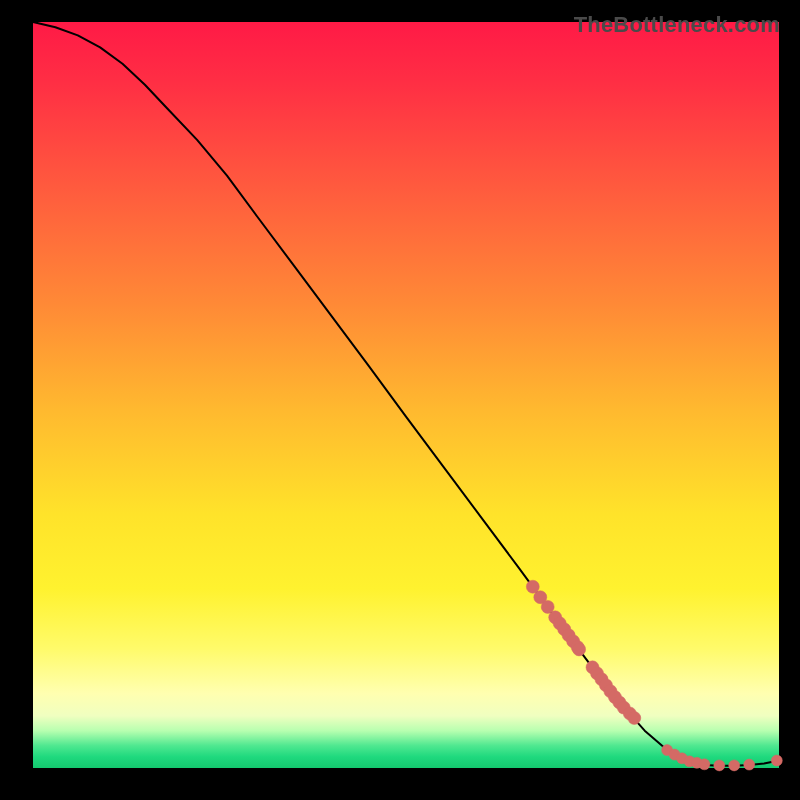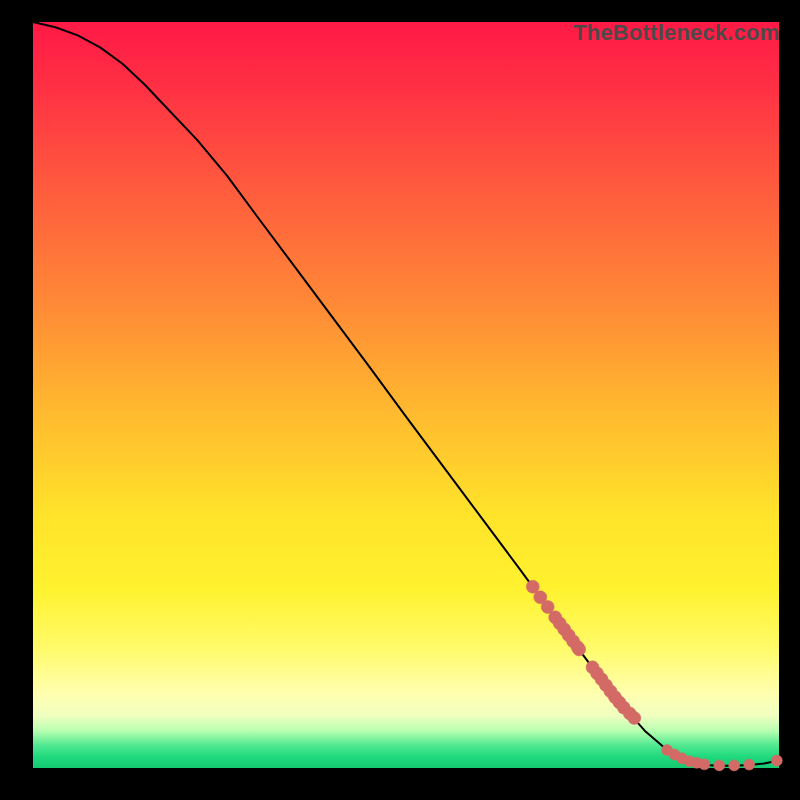--- a/index.html
+++ b/index.html
@@ -41,21 +41,21 @@
       #ffffb0 90%,
       #f0ffc0 93%,
       #b8ffb0 95%,
       #4fe890 97%,
       #1fd97e 98.5%,
       #14c96f 100%
     );
   }
   .watermark {
     position: absolute;
-    top: 20px;
+    top: 12px;
     right: 20px;
     color: #4a4a4a;
     font-size: 22px;
     font-weight: 600;
     letter-spacing: 0.2px;
     user-select: none;
   }
   svg.curve {
     position: absolute;
     inset: 0;

